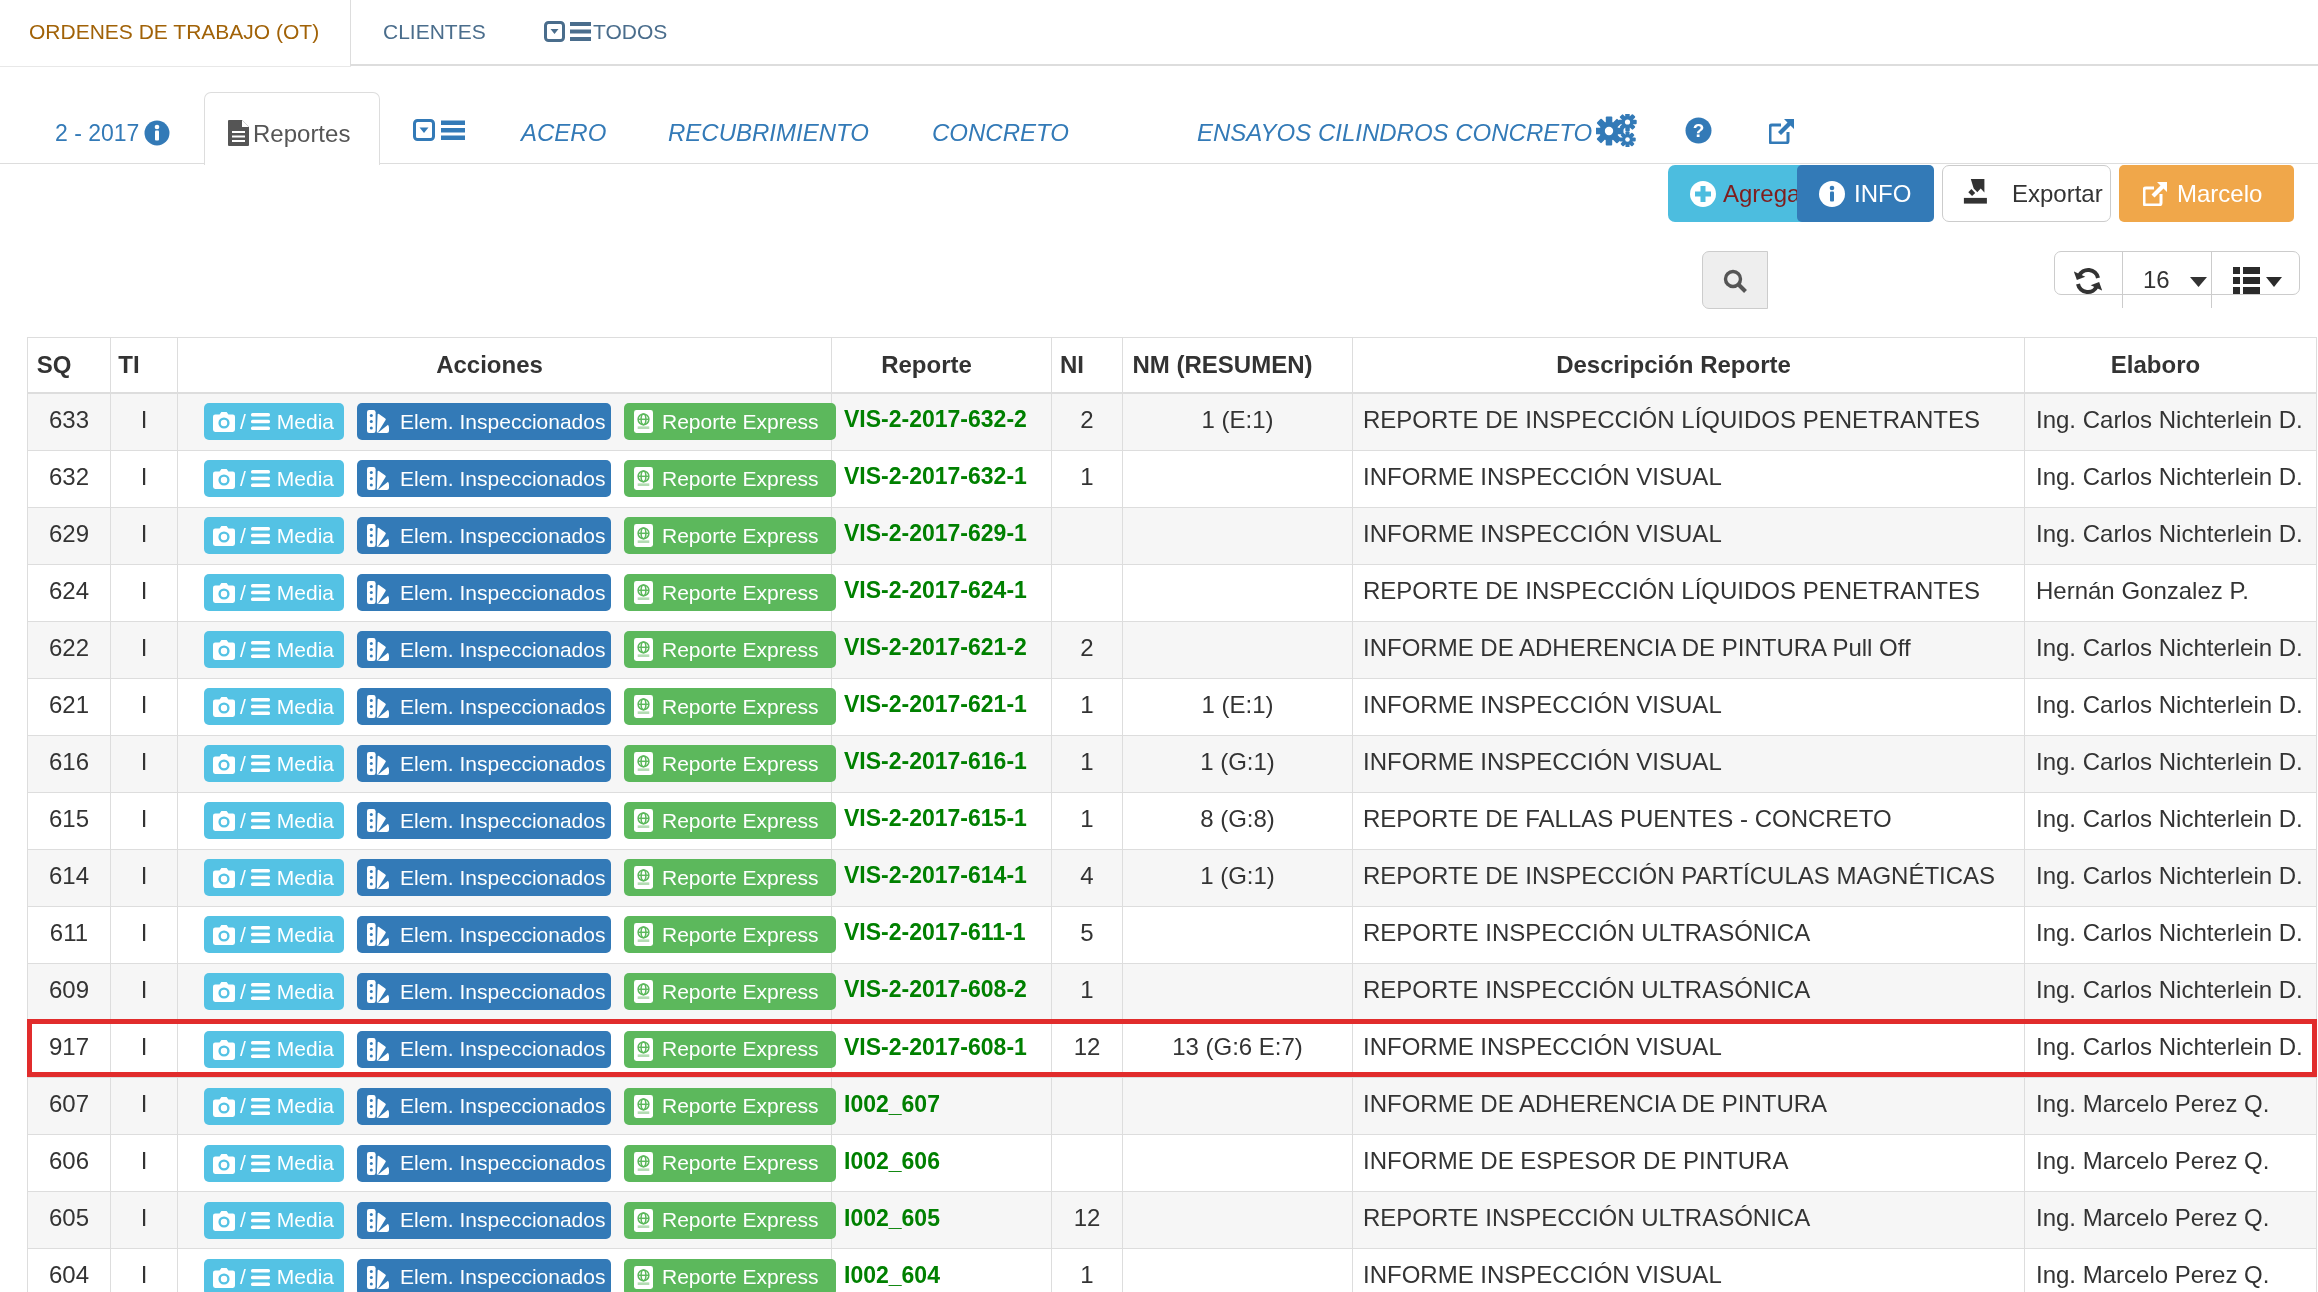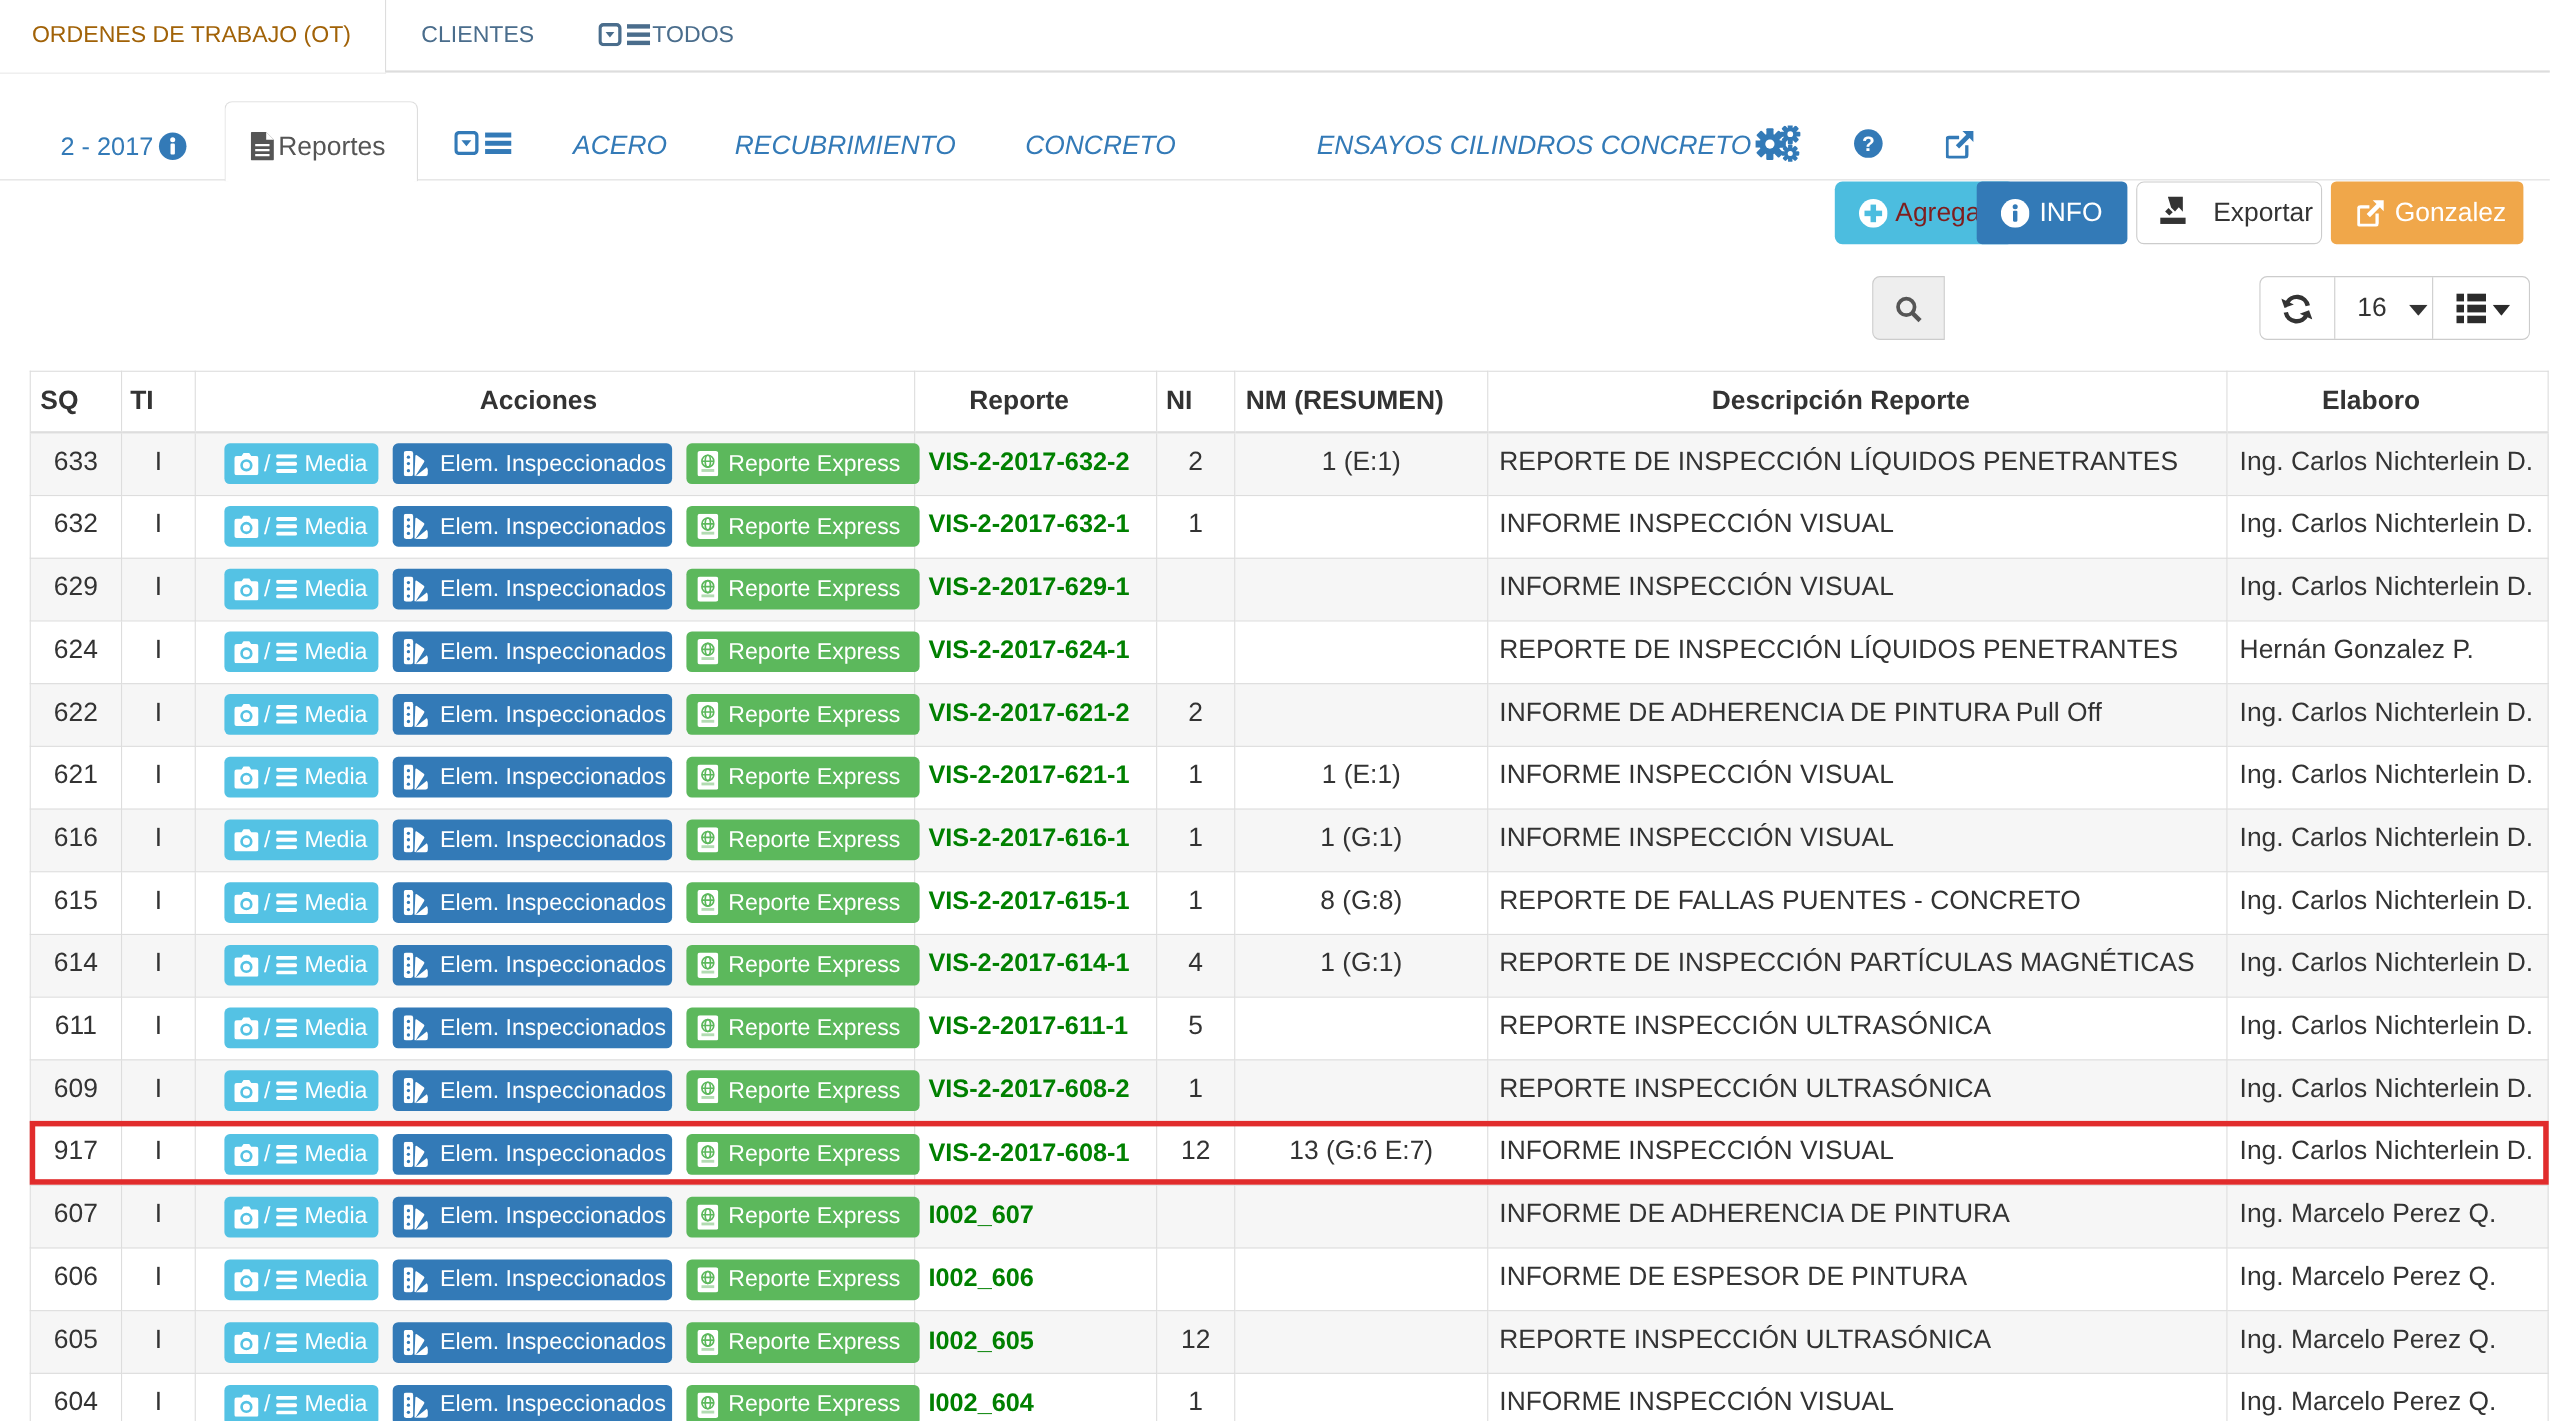--- a/index.html
+++ b/index.html
@@ -28,21 +28,21 @@
 #btn-info    { left:1797px; width:137px; background:#337ab7; color:#fff; border-radius:5px;}
 #btn-export  { left:1942px; width:169px; background:#fff; color:#333; border:1px solid #ccc; }
 #btn-expand  { left:2119px; width:175px; background:#f0a74a; color:#fff; border-radius:5px;}
 
 #search-grp { left:1702px; top:251px; width:315px; height:58px; }
 #search-addon { position:absolute; left:0; top:0; width:66px; height:58px; background:#eee;
   border:1px solid #ccc; border-radius:7px 0 0 7px; }
 #search-input { position:absolute; left:66px; top:0; width:249px; height:58px; background:#fff;
   border:1px solid #ccc; border-left:none; border-radius:0 7px 7px 0;
   line-height:56px; font-size:23px; color:#999; padding-left:24px; }
-#ctl-grp { left:2054px; top:251px; width:246px; height:58px; border:1px solid #ccc;
+#ctl-grp { left:2054px; top:251px; width:246px; height:44px; border:1px solid #ccc;
   border-radius:7px; background:#fff; }
 .ctl-div { position:absolute; top:0; width:1px; height:56px; background:#ccc; }
 
 #tbl { position:absolute; left:27px; top:337px; width:2264px; table-layout:fixed;
   border-collapse:collapse; font-size:24px; color:#333; }
 #tbl th { border:1px solid #ddd; border-bottom:2px solid #ddd; font-size:24px; font-weight:bold;
   text-align:center; height:55.5px; padding:0 30px 0 0; }
 
 #tbl td { border:1px solid #ddd; height:57.05px; padding:0; vertical-align:middle; }
 #tbl tr.stripe td { background:#f6f6f6; }
@@ -186,21 +186,21 @@
       <rect x="1.9" y="21.9" width="23" height="5.7"></rect>
     </g>
   </svg>
   <span style="margin-left:24px">Exportar</span>
 </div>
 <div class="btn" id="btn-expand">
   <svg class="ic" style="margin-left:24px" width="25" height="25" viewBox="0 0 25 25">
     <path d="M18 13 V22 Q18 24 16 24 H3 Q1 24 1 22 V9 Q1 7 3 7 H11" fill="none" stroke="#fff" stroke-width="3"></path>
     <path d="M14 1 H24 V11 L20.5 7.5 L11.5 16.5 L8.5 13.5 L17.5 4.5 Z" fill="#fff"></path>
   </svg>
-  <span style="margin-left:9px">Gonzalez</span>
+  <span style="margin-left:9px">Marcelo</span>
 </div>
 
 <div class="abs" id="search-grp">
   <div id="search-addon">
     <svg style="position:absolute;left:20px;top:17px" width="25" height="25" viewBox="0 0 25 25">
       <circle cx="10" cy="10" r="7.5" fill="none" stroke="#555" stroke-width="3.4"></circle>
       <line x1="15.5" y1="15.5" x2="22.5" y2="22.5" stroke="#555" stroke-width="4"></line>
     </svg>
   </div>
 </div>

